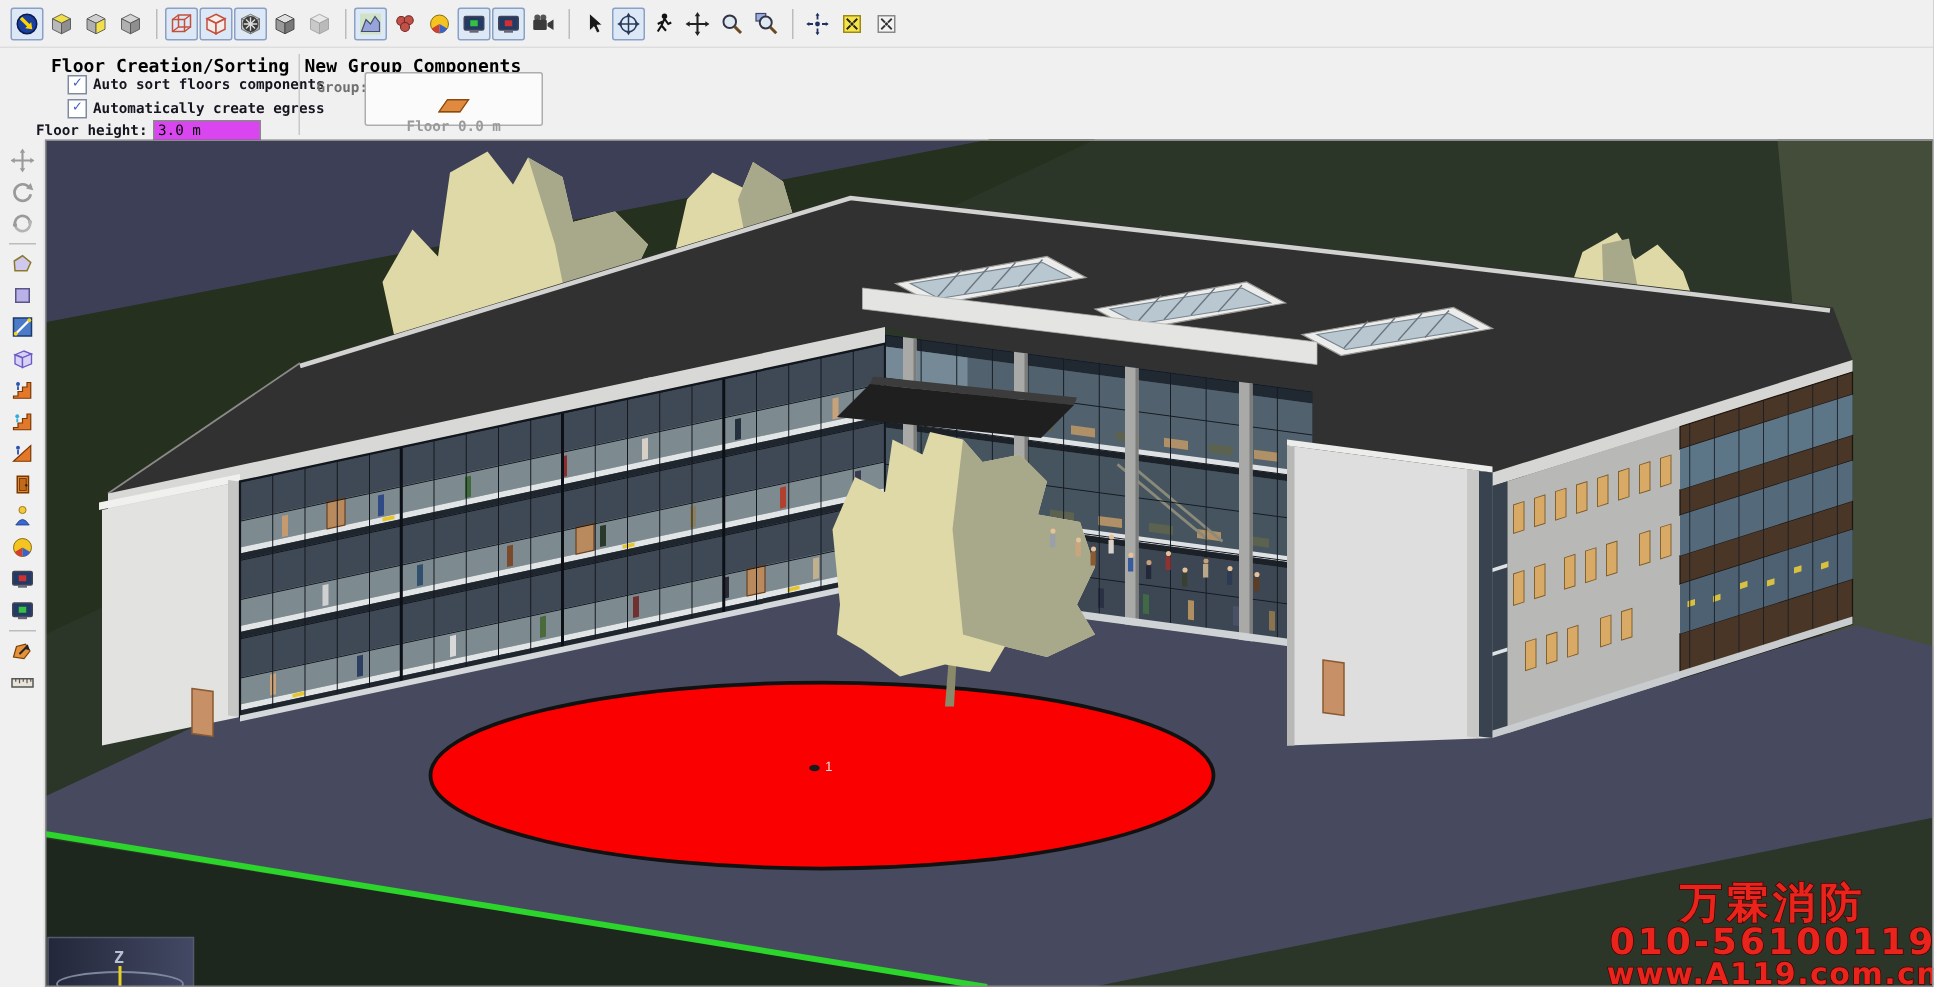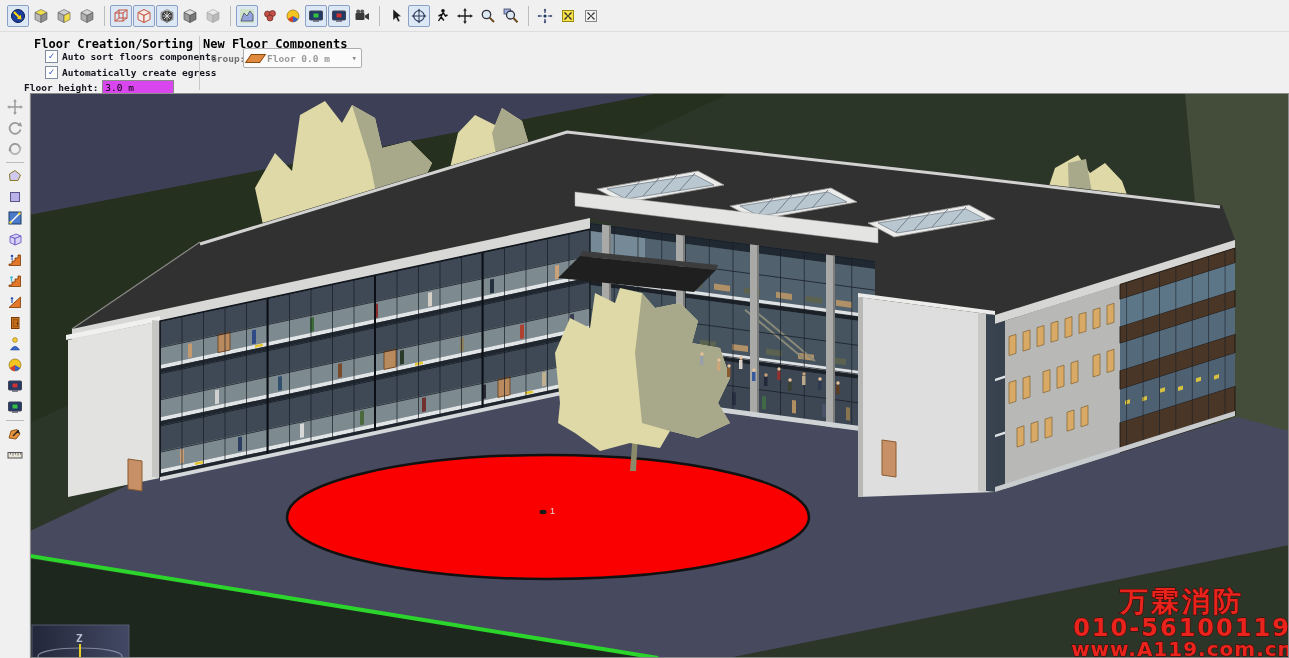--- a/index.html
+++ b/index.html
@@ -15,22 +15,22 @@
   #panel{position:absolute;left:0;top:32px;width:1289px;height:61px;background:#f0f0f0;
          font-family:"DejaVu Sans Mono",monospace;font-size:9.5px;font-weight:bold;color:#151520;}
   .ptitle{position:absolute;font-size:12px;color:#000;text-align:right;}
   .pitem{position:absolute;display:flex;align-items:center;gap:4px;}
   .cbox{width:11px;height:11px;background:#fff;border:1px solid #7d8aa0;font-size:10px;line-height:10px;
         color:#3f62c8;text-align:center;flex:0 0 auto;}
   .tinput{width:66px;height:13px;border:1px solid #8a8a8a;background:#d946ef;
           font-family:"DejaVu Sans Mono",monospace;font-size:9.5px;padding:0 2px;}
   .vdiv{position:absolute;width:1px;background:#c8c8c8;}
   #dropdown{position:absolute;left:243px;top:48px;width:119px;height:20px;background:#fbfbfb;
-            border:1px solid #adadad;border-radius:2px;display:flex;align-items:center;padding:0 4px;
-            box-sizing:border-box;gap:4px;color:#9a9a9a;}
+            border:1px solid #adadad;border-radius:2px;display:flex;align-items:center;padding:17px 4px;
+            box-sizing:border-box;gap:4px;color:#9a9a9a;flex-direction:column;}
   .flooricon{width:13px;height:7px;background:#e08a40;border:1px solid #8a4a10;transform:skewX(-35deg);flex:0 0 auto;}
   #dropdown .arrow{margin-left:auto;color:#8a8a8a;font-size:9px;}
   
   #tb-left{position:absolute;left:0;top:93px;width:30px;height:565px;background:#f0f0f0;display:flex;
            flex-direction:column;align-items:center;padding-top:4px;box-sizing:border-box;gap:1px;
            border-right:1px solid #e0e0e0;}
   .tbl{width:20px;height:20px;display:flex;align-items:center;justify-content:center;flex:0 0 auto;}
   .seph{width:18px;height:1px;background:#bcbcbc;margin:2px 0;flex:0 0 auto;}
   
   #viewport{position:absolute;left:30px;top:93px;width:1259px;height:565px;}
@@ -248,21 +248,21 @@
   </div>
   <div class="pitem" style="left:45px;top:34px;">
     <span class="cbox">✓</span>
     <span>Automatically create egress</span>
   </div>
   <div class="pitem" style="left:24px;top:48px;">
     <span>Floor height:</span>
     <input class="tinput" type="text" value="3.0 m" style="">
   </div>
   <div class="vdiv" style="left:199px;top:4px;height:54px;"></div>
-  <div class="ptitle" style="left:203px;top:5px;">New Floor Components</div>
+  <div class="ptitle" style="left:203px;top:5px;">New Group Components</div>
   <div class="pitem" style="left:211px;top:21px;color:#707070;">Group:</div>
   <div id="dropdown" style="top:16px;">
     <span class="flooricon"></span>
     <span>Floor 0.0 m</span>
     <span class="arrow">▾</span>
   </div>
 </div>
 
 <div id="tb-left">
   <div class="tbl">

